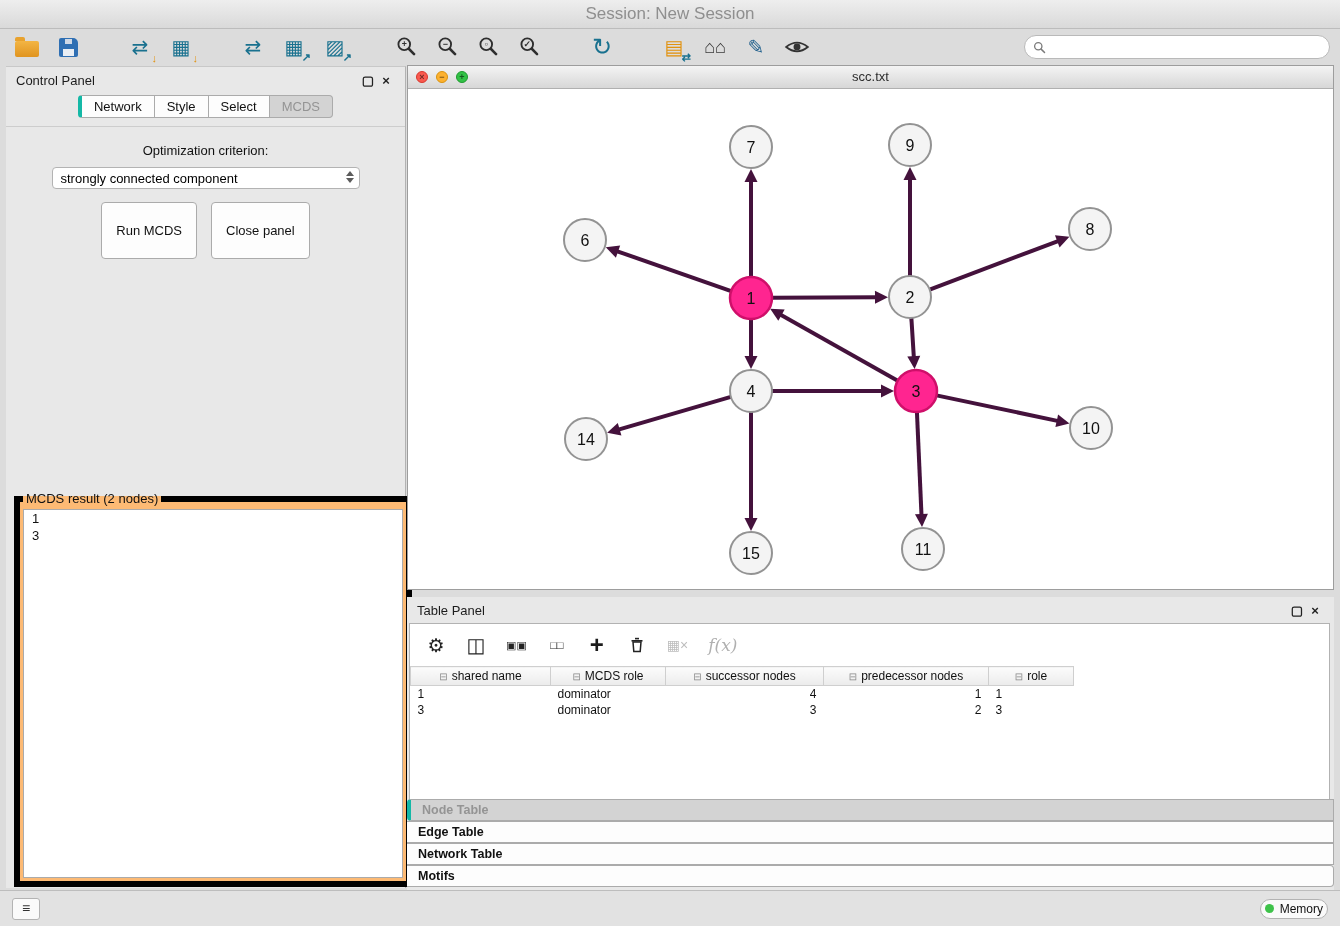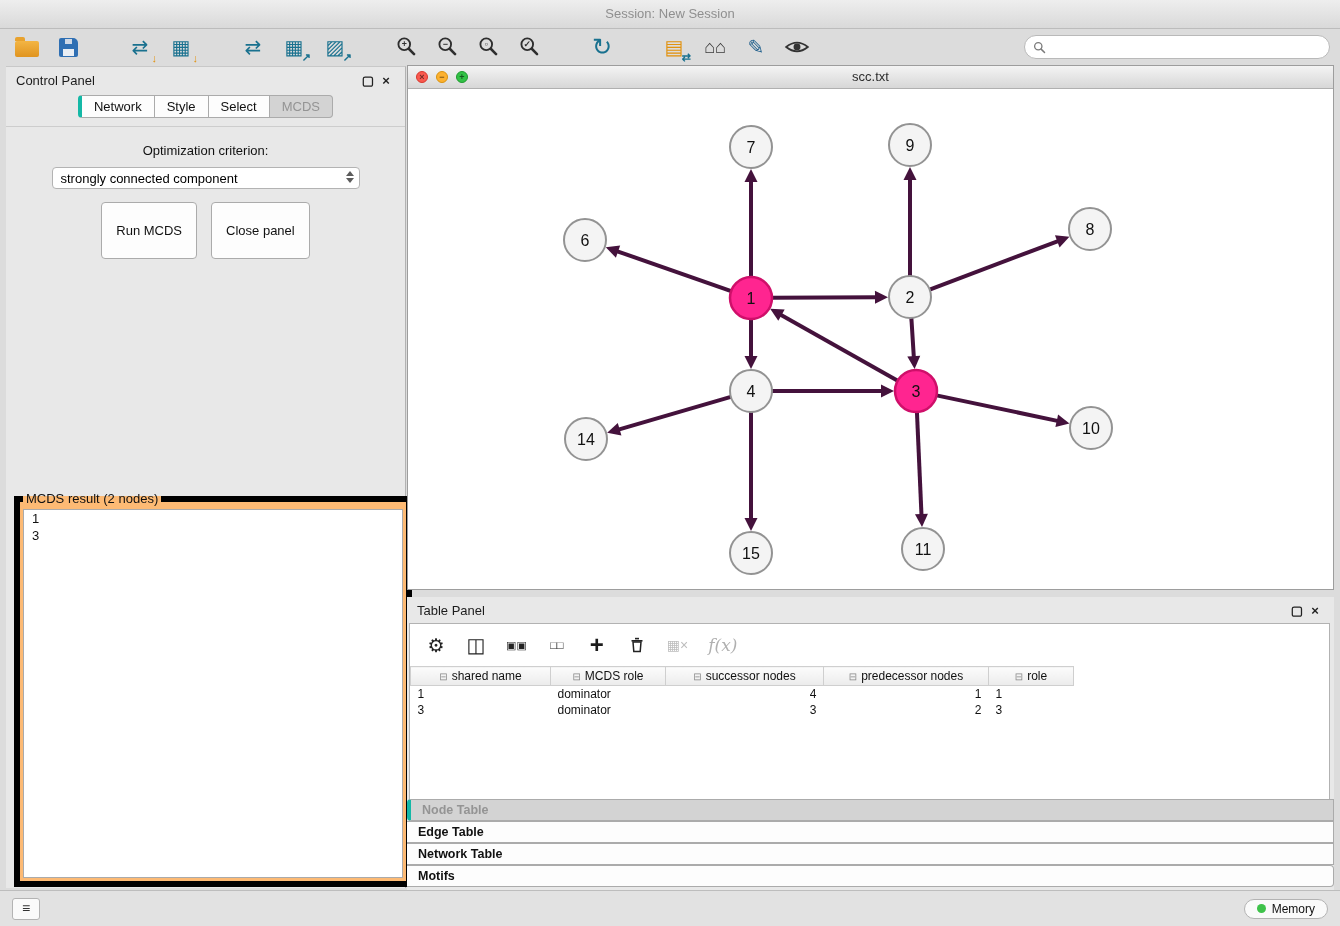--- a/index.html
+++ b/index.html
@@ -1,18 +1,18 @@
 <!DOCTYPE html>
 <html><head>
 <meta charset="utf-8">
 <style>
   html,body{margin:0;padding:0;}
   .screen{position:relative;width:1340px;height:926px;background:#dcdcdc;font-family:"Liberation Sans",sans-serif;overflow:hidden;}
   
-  .titlebar{position:absolute;left:0;top:0;width:100%;height:28px;background:linear-gradient(#eeeeee,#d9d9d9);border-bottom:1px solid #bcbcbc;text-align:center;line-height:28px;font-size:13px;color:#8f8f8f;}
+  .titlebar{position:absolute;left:0;top:0;width:100%;height:28px;background:linear-gradient(#eeeeee,#d9d9d9);border-bottom:1px solid #bcbcbc;text-align:center;line-height:28px;font-size:17px;color:#8f8f8f;}
   
   .main-toolbar{position:absolute;left:0;top:29px;width:100%;height:36px;display:flex;align-items:center;padding-left:14px;gap:15px;box-sizing:border-box;}
   .tb-btn{height:30px;min-width:26px;display:flex;align-items:center;justify-content:center;position:relative;cursor:default;}
   .tb-gap{width:16px;}
   .tb-glyph{font-size:20px;line-height:1;}
   .tb-badge{position:absolute;right:-4px;bottom:-2px;font-size:11px;font-weight:bold;}
   .ic-folder{width:24px;height:16px;background:linear-gradient(#f3b544,#e0941f);border-radius:2px;position:relative;margin-top:4px;}
   .ic-folder::before{content:"";position:absolute;top:-4px;left:0;width:10px;height:4px;background:#e8a22e;border-radius:2px 2px 0 0;}
   .ic-floppy{width:19px;height:19px;background:#2f6fb3;border-radius:2px 5px 2px 2px;position:relative;}
   .ic-floppy::before{content:"";position:absolute;left:4px;bottom:1px;width:11px;height:7px;background:#e9eef4;}
@@ -59,21 +59,21 @@
   .fx{font-family:"DejaVu Serif",serif;font-style:italic;font-size:17px;color:#b0b0b0;}
   table.node-table{border-collapse:collapse;font-size:12px;table-layout:fixed;}
   .node-table th{background:linear-gradient(#fcfcfc,#ebebeb);border:1px solid #cfcfcf;font-weight:normal;height:18px;padding:0 4px;color:#111;overflow:hidden;white-space:nowrap;}
   .node-table .hicon{color:#8a8a8a;font-size:10px;margin-right:4px;}
   .node-table td{height:16px;padding:0 7px;color:#111;overflow:hidden;white-space:nowrap;}
   .tp-tabs{position:absolute;bottom:3px;left:0;width:100%;display:flex;justify-content:center;flex-direction:column;}
   .tp-tabs .seg-tab{font-weight:bold;font-size:12.5px;padding:3px 11px;}
   
   .statusbar{position:absolute;left:0;top:890px;width:100%;height:36px;background:#e2e2e2;border-top:1px solid #bdbdbd;display:flex;align-items:center;padding:0 12px;box-sizing:border-box;}
   .menu-btn{width:26px;height:20px;border:1px solid #b3b3b3;border-radius:3px;background:#fafafa;text-align:center;line-height:18px;font-size:14px;color:#333;cursor:default;}
-  .memory-btn{margin-left:auto;display:flex;align-items:center;gap:6px;border:1px solid #b3b3b3;border-radius:11px;background:#fafafa;padding:2px 12px;font-size:12px;color:#111;cursor:default;}
+  .memory-btn{margin-left:auto;display:flex;align-items:center;gap:6px;border:1px solid #b3b3b3;border-radius:11px;background:#fafafa;padding:2px 4px;font-size:12px;color:#111;cursor:default;}
   .mem-dot{width:9px;height:9px;border-radius:50%;background:#3ec24a;}
 </style>
 </head>
 <body>
 
 <div class="screen">
 
   <div class="titlebar">
     <span>Session: New Session</span>
   </div>

